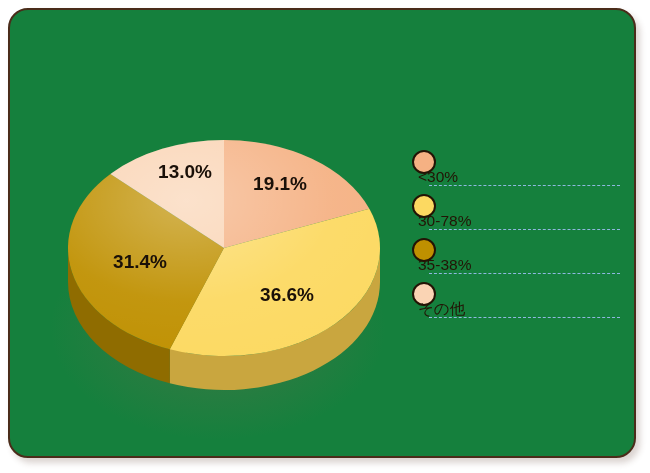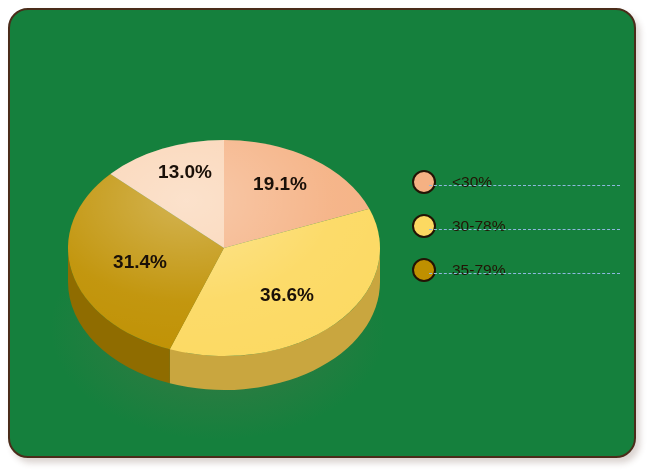--- a/index.html
+++ b/index.html
@@ -41,21 +41,22 @@
   #legend {
     position: absolute;
     left: 392px;
     top: 140px;
     width: 226px;
   }
   .legend-item {
     position: relative;
     height: 44px;
     display: flex;
-    align-items: flex-end;
+    align-items: flex-start;
+    flex-direction: column;
   }
   .legend-swatch {
     width: 24px;
     height: 24px;
     border-radius: 50%;
     border: 2px solid #231405;
     box-sizing: border-box;
     flex: 0 0 auto;
     margin-left: 10px;
   }
@@ -136,18 +137,23 @@
       <span class="legend-label">&lt;30%</span>
       <span class="legend-rule" style="border-top-color: rgb(143, 184, 224);"></span>
     </div>
     <div class="legend-item">
       <span class="legend-swatch" style="background: rgb(252, 217, 97); border-color: rgb(35, 20, 5);"></span>
       <span class="legend-label">30-78%</span>
       <span class="legend-rule" style="border-top-color: rgb(143, 184, 224);"></span>
     </div>
     <div class="legend-item">
       <span class="legend-swatch" style="background: rgb(191, 144, 0); border-color: rgb(35, 20, 5);"></span>
-      <span class="legend-label">35-79%</span>
+      <span class="legend-label">35-38%</span>
+      <span class="legend-rule" style="border-top-color: rgb(143, 184, 224);"></span>
+    </div>
+    <div class="legend-item">
+      <span class="legend-swatch" style="background: rgb(250, 212, 180); border-color: rgb(35, 20, 5);"></span>
+      <span class="legend-label">その他</span>
       <span class="legend-rule" style="border-top-color: rgb(143, 184, 224);"></span>
     </div>
   </div>
 
 </div>
 
 </body></html>

